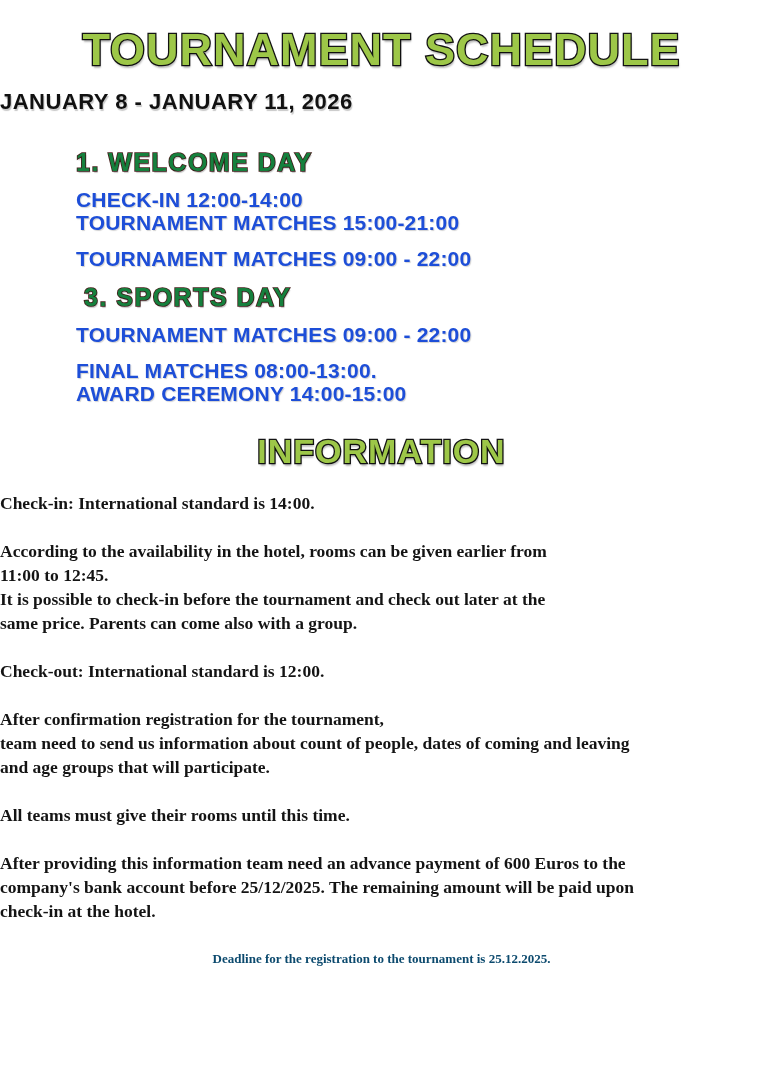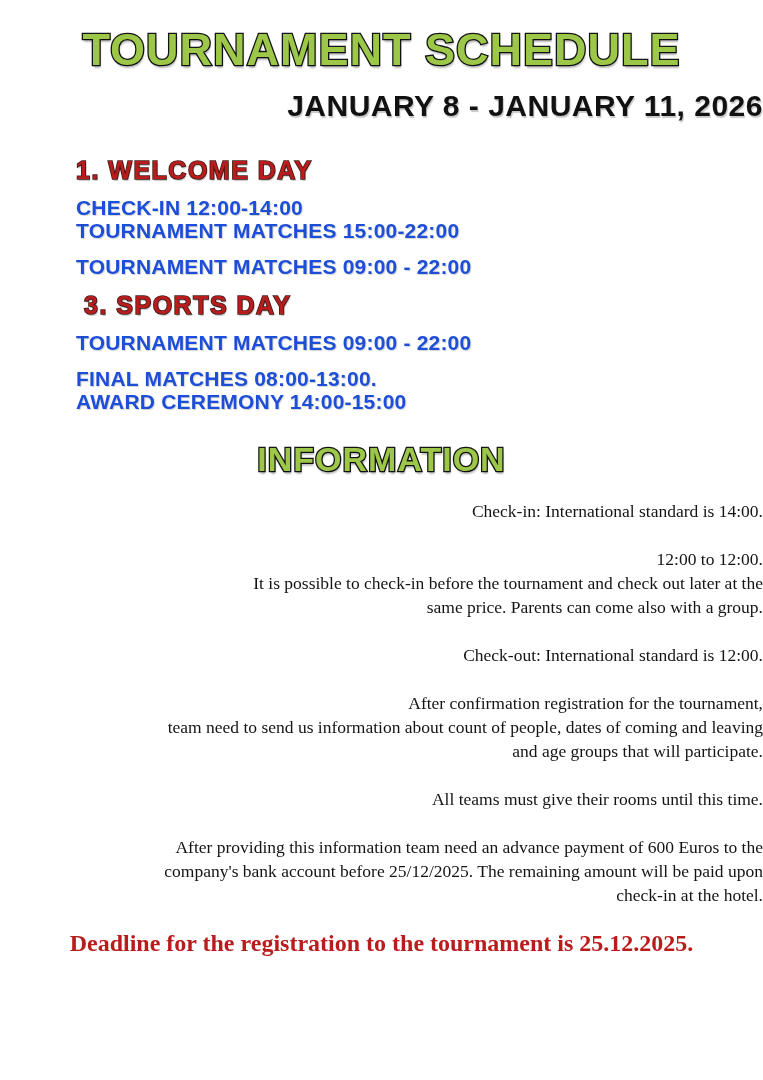--- a/index.html
+++ b/index.html
@@ -23,38 +23,38 @@
     white-space: nowrap;
   }
   .outline-green {
     color: #9dc748;
     -webkit-text-stroke: 2.6px #141414;
     paint-order: stroke fill;
     text-shadow: 1px 3px 2px rgba(0,0,0,0.28);
   }
   .page-title { font-size: 45px; margin-bottom: 16px; }
   .date-range {
-    font-size: 30px;
+    font-size: 22px;
     font-weight: 800;
-    text-align: right;
+    text-align: left;
     color: #111111;
     letter-spacing: 0.5px;
     text-shadow: 1px 2px 1px rgba(0,0,0,0.22);
     white-space: nowrap;
   }
   
   .schedule {
     margin: 33px 0 0 76px;
   }
   .day { margin-bottom: 13px; }
   .day-heading {
     font-size: 25px;
     font-weight: 800;
     letter-spacing: 1.5px;
-    color: #b91c1c;
+    color: #15803d;
     -webkit-text-stroke: 1.7px #451d1b;
     paint-order: stroke fill;
     text-shadow: 1px 2px 1px rgba(0,0,0,0.22);
     margin-bottom: 11px;
     white-space: nowrap;
   }
   .day:nth-child(2) .day-heading,
   .day:nth-child(3) .day-heading { margin-left: 8px; }
   .day-line {
     font-size: 21px;
@@ -62,56 +62,56 @@
     color: #1d4ed8;
     line-height: 23px;
     letter-spacing: 0.2px;
     text-shadow: 1px 1px 1px rgba(0,0,0,0.18);
     white-space: nowrap;
   }
   
   .info-heading { font-size: 34px; margin-top: 29px; margin-bottom: 21px; }
   .info-body {
     font-family: "Liberation Serif", "DejaVu Serif", serif;
-    font-weight: 400;
+    font-weight: 700;
     color: #141414;
-    text-align: right;
+    text-align: left;
   }
   .info-paragraph { margin-bottom: 24px; }
   .info-line {
     font-size: 17.5px;
     line-height: 24px;
     white-space: nowrap;
   }
   .deadline {
     font-family: "Liberation Serif", "DejaVu Serif", serif;
     font-weight: 700;
-    font-size: 24px;
+    font-size: 13px;
     line-height: 24px;
     text-align: center;
-    color: #b91c1c;
+    color: #0c4a6e;
     margin-top: 4px;
     white-space: nowrap;
   }
 </style>
 </head>
 <body>
 
 <div class="page">
 
   <h1 class="display outline-green page-title">TOURNAMENT SCHEDULE</h1>
 
   <h2 class="date-range">JANUARY 8 - JANUARY 11, 2026</h2>
 
   <div class="schedule" id="schedule">
   <section class="day">
     <h3 class="day-heading">1. WELCOME DAY</h3>
     <div class="day-lines">
           <div class="day-line">CHECK-IN 12:00-14:00</div>
-          <div class="day-line">TOURNAMENT MATCHES 15:00-22:00</div>
+          <div class="day-line">TOURNAMENT MATCHES 15:00-21:00</div>
         </div>
   </section>
 
   <section class="day">
     <div class="day-lines">
           <div class="day-line">TOURNAMENT MATCHES 09:00 - 22:00</div>
         </div>
   </section>
 
   <section class="day">
@@ -130,21 +130,22 @@
 </div>
 
   <h1 class="display outline-green info-heading">INFORMATION</h1>
 
   <div class="info-body" id="info-body">
   <div class="info-paragraph">
         <div class="info-line">Check-in: International standard is 14:00.</div>
       </div>
 
   <div class="info-paragraph">
-        <div class="info-line">12:00 to 12:00.</div>
+        <div class="info-line">According to the availability in the hotel, rooms can be given earlier from</div>
+        <div class="info-line">11:00 to 12:45.</div>
         <div class="info-line">It is possible to check-in before the tournament and check out later at the</div>
         <div class="info-line">same price. Parents can come also with a group.</div>
       </div>
 
   <div class="info-paragraph">
         <div class="info-line">Check-out: International standard is 12:00.</div>
       </div>
 
   <div class="info-paragraph">
         <div class="info-line">After confirmation registration for the tournament,</div>

